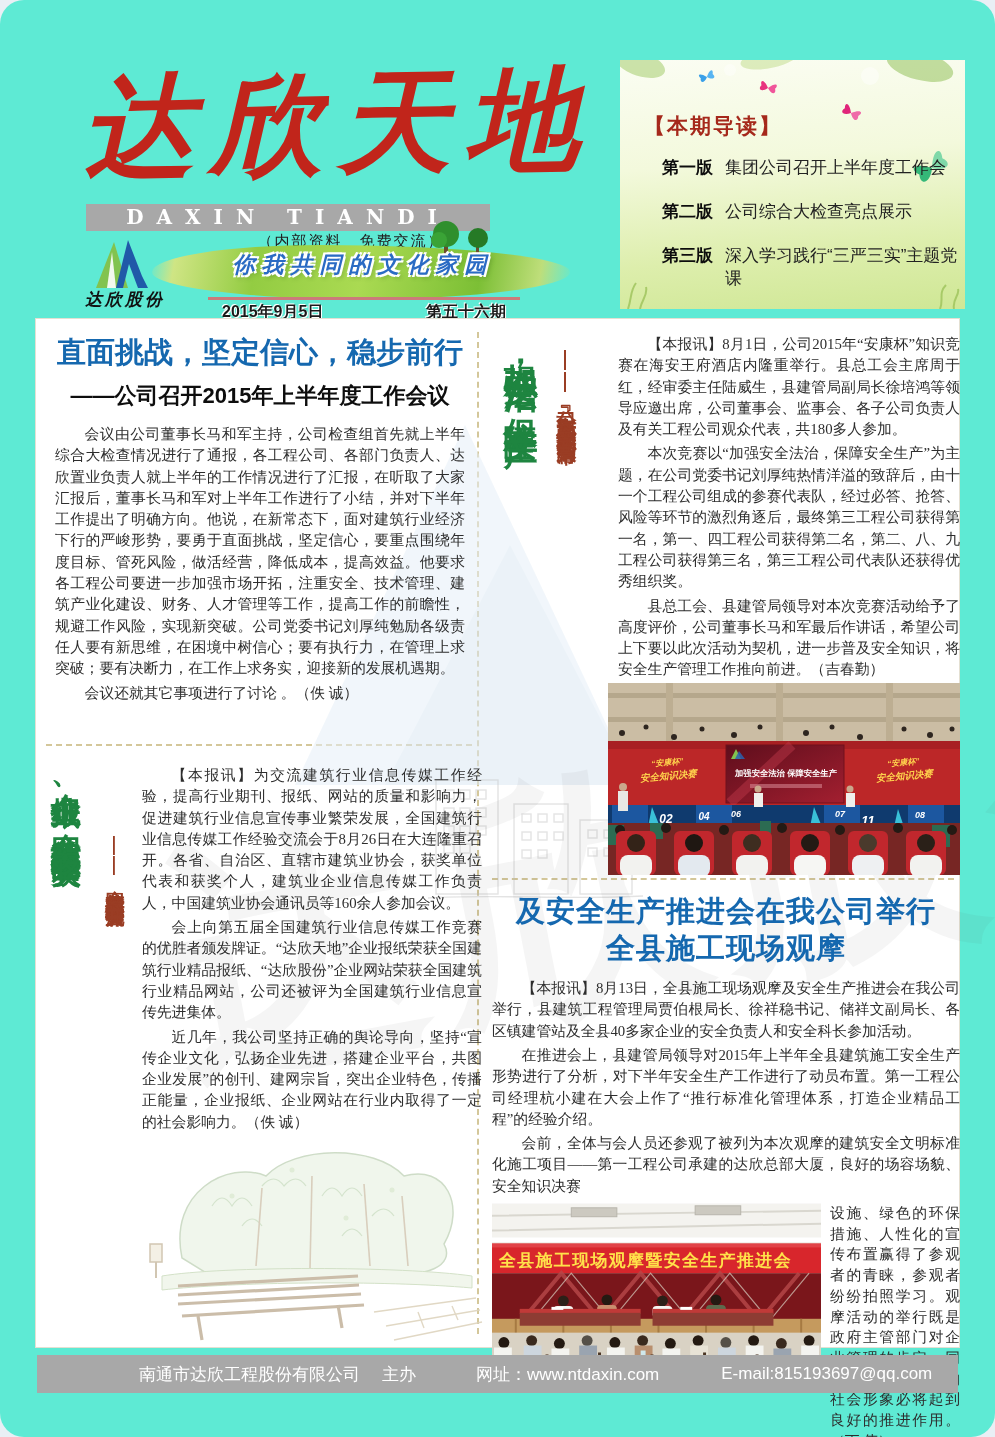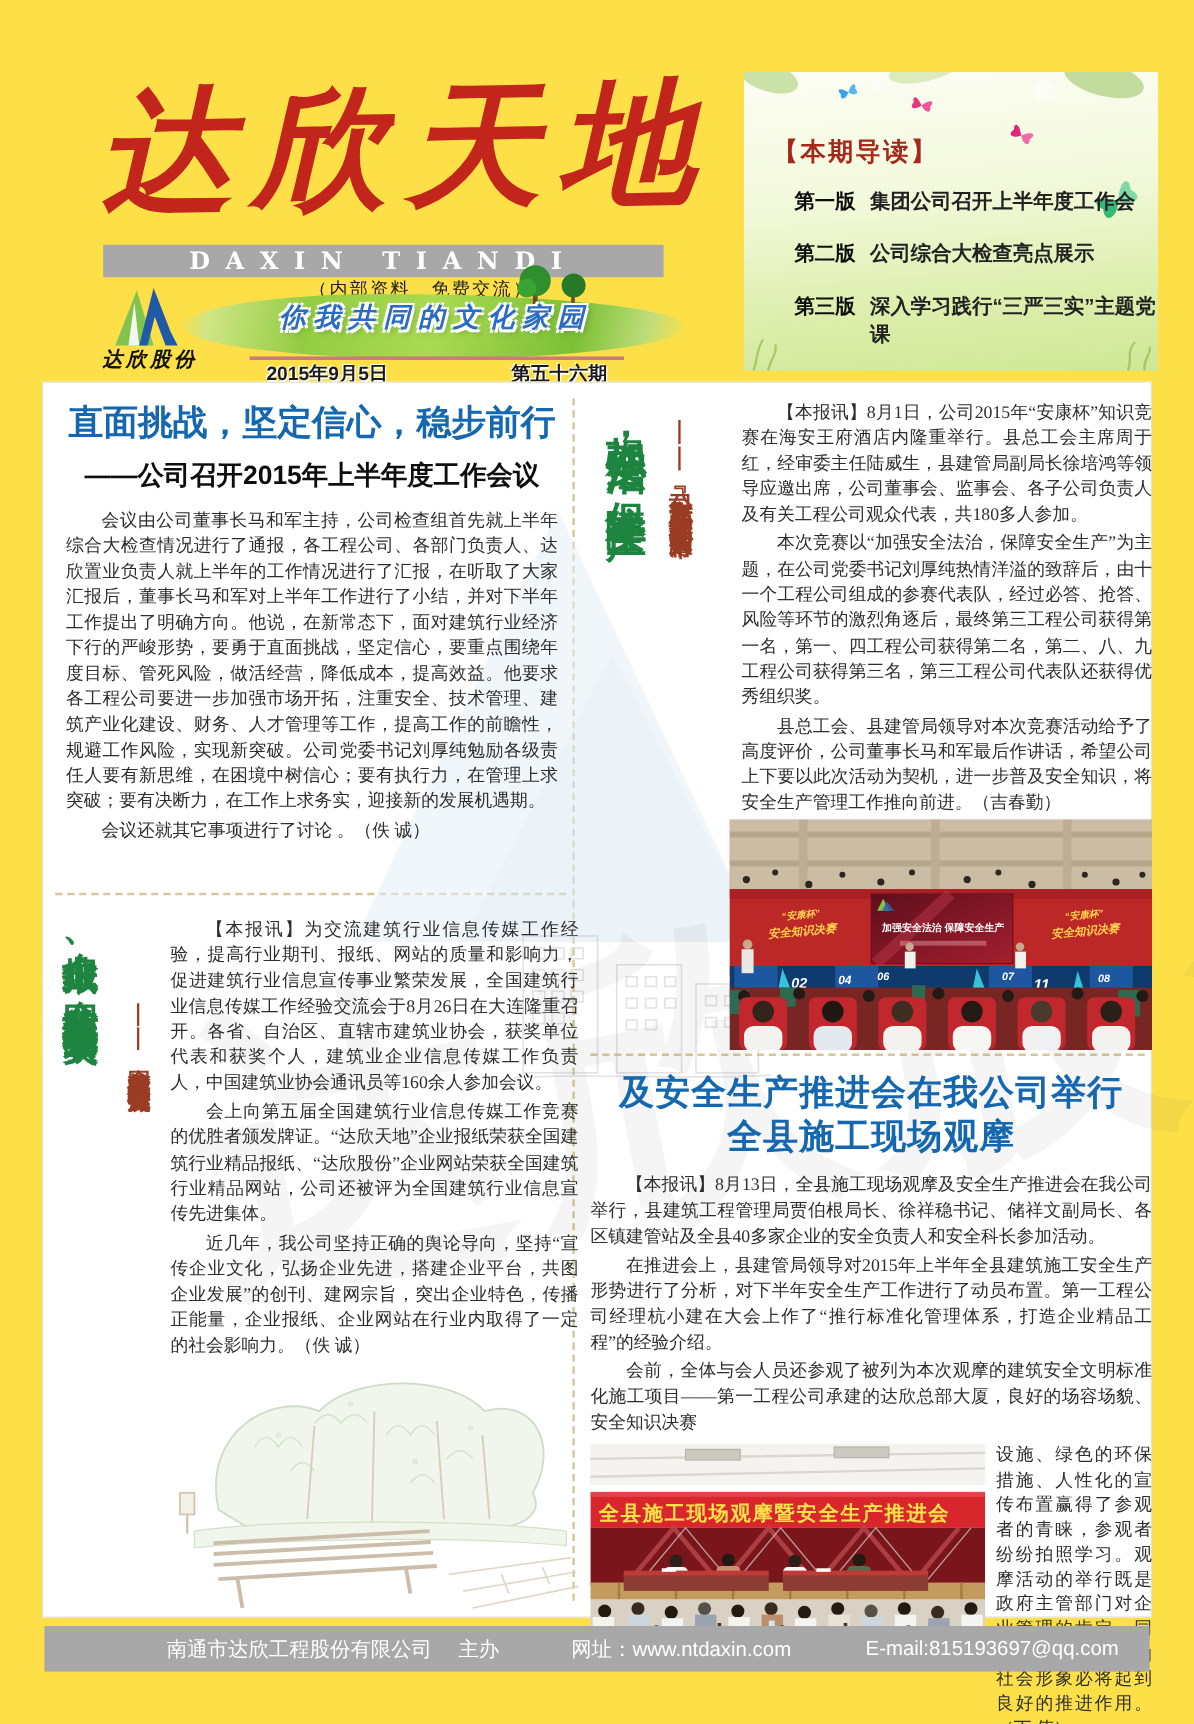--- a/index.html
+++ b/index.html
@@ -1,42 +1,42 @@
 <!DOCTYPE html>
 <html><head>
 <meta charset="utf-8">
 <style>
   html,body{margin:0;padding:0;background:#e9eff5;}
-  .page{position:relative;width:995px;height:1437px;background:#fde047;margin:0 auto;overflow:hidden;
-        font-family:"Liberation Sans","DejaVu Sans",sans-serif;}
+  .page{position:relative;width:995px;height:1437px;background:#5eead4;margin:0 auto;overflow:hidden;
+        font-family:"Liberation Sans","DejaVu Sans",sans-serif;border-radius:24px;}
   .abs{position:absolute;}
   
   .calli{left:62px;top:48px;width:552px;height:150px;text-align:center;
          font-family:"DejaVu Serif","Liberation Serif",serif;font-weight:bold;font-style:italic;
          font-size:112px;letter-spacing:16px;color:#c1251b;transform:rotate(-1deg);line-height:150px;}
-  .latinbar{left:86px;top:204px;width:467px;height:27px;background:#a8a8a8;color:#fff;
+  .latinbar{left:86px;top:204px;width:404px;height:27px;background:#a8a8a8;color:#fff;
             font-family:"DejaVu Serif","Liberation Serif",serif;font-weight:bold;font-size:20px;
             letter-spacing:13px;text-align:center;line-height:27px;}
   .neibu{left:216px;top:232px;width:270px;text-align:center;font-size:15px;color:#222;letter-spacing:2px;}
   .logoname{left:66px;top:288px;width:118px;text-align:center;font-family:"DejaVu Serif",serif;
             font-style:italic;font-weight:bold;font-size:17px;color:#111;letter-spacing:3px;}
   .sloganband{left:152px;top:245px;width:418px;height:54px;border-radius:40% 60% 50% 50%/50%;
       background:linear-gradient(100deg,rgba(255,255,255,0) 0%,#cfe584 6%,#93cc42 25%,#aada52 50%,#7cbf35 78%,#bede7a 92%,rgba(255,255,255,0) 100%);}
   .slogantext{left:170px;top:250px;width:386px;text-align:center;font-family:"DejaVu Serif",serif;
       font-style:italic;font-weight:bold;font-size:22px;letter-spacing:7px;color:#2a6bc4;
       text-shadow:-2px -2px 0 #fff,2px -2px 0 #fff,-2px 2px 0 #fff,2px 2px 0 #fff,0 0 3px #fff,3px 3px 4px rgba(40,80,20,.35);}
   .maroonline{left:208px;top:297px;width:312px;height:3px;background:#cb7b7b;}
   .dateline{left:208px;top:302px;width:312px;display:flex;justify-content:space-between;padding:0 14px;
             box-sizing:border-box;font-weight:bold;font-size:16px;color:#1a1a1a;
             text-shadow:1px 1px 0 #fff,-1px -1px 0 #fff;}
   
   .guide{left:620px;top:60px;width:345px;height:249px;overflow:hidden;
          background:linear-gradient(175deg,#fbfdf3 0%,#f3f9dc 40%,#ddeeac 75%,#cfe795 100%);}
   .guide-title{position:absolute;left:24px;top:52px;font-size:21px;font-weight:bold;color:#a5281b;letter-spacing:2px;font-family:Liberation Serif, serif;}
-  .guide-items{position:absolute;left:42px;top:96px;right:0;font-weight:bold;}
+  .guide-items{position:absolute;left:42px;top:96px;right:0;}
   .guide-item{display:flex;align-items:baseline;margin-bottom:21px;font-size:17px;}
   .guide-item b{color:#0d0d0d;margin-right:12px;flex-shrink:0;}
   .guide-item span{color:#222;}
   .bfly{position:absolute;}
   
   .mainbox{left:35px;top:318px;width:925px;height:1030px;border:1px solid #e4e0d2;background:#fff;box-sizing:border-box;}
   .vdash{left:477px;top:332px;height:1002px;width:0;border-left:2px dashed #d4c79a;}
   .hdash1{left:46px;top:744px;width:426px;height:0;border-top:2px dashed #d4c79a;}
   .hdash2{left:492px;top:878px;width:462px;height:0;border-top:2px dashed #d4c79a;}
   

